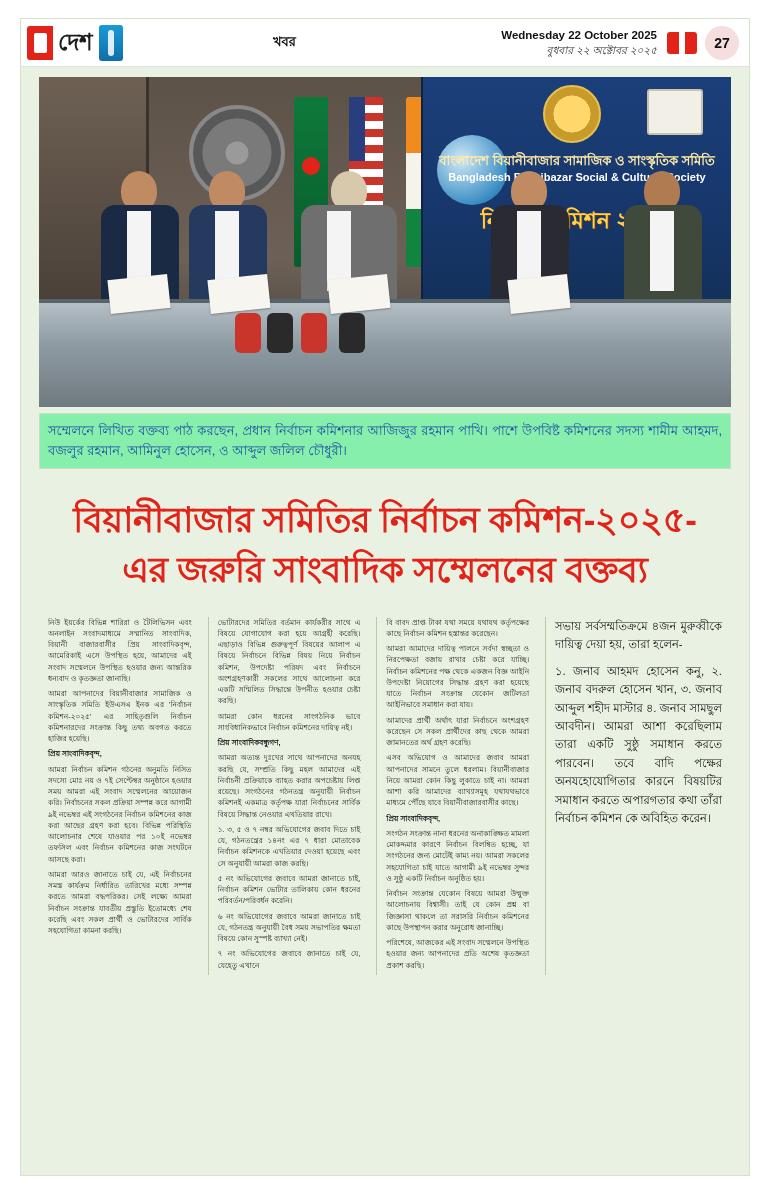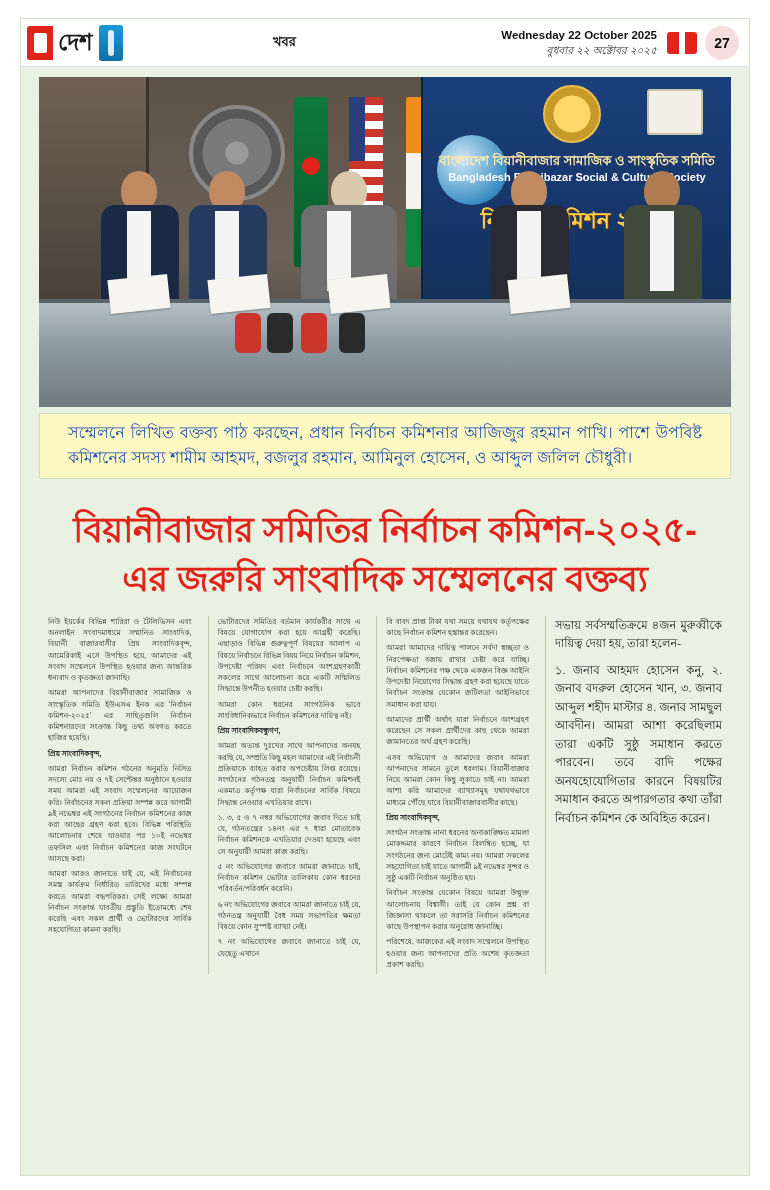--- a/index.html
+++ b/index.html
@@ -224,46 +224,45 @@
     position: absolute; bottom: 96px; width: 60px; height: 34px;
     background: #f7f5ef; transform: rotate(-6deg);
     box-shadow: 0 1px 2px rgba(0,0,0,.3);
   }
   .mic {
     position: absolute; bottom: 54px; width: 26px; height: 40px;
     border-radius: 6px;
   }
   .caption {
     margin: 6px 0 0 0;
-    background: #fef9c3;
+    background: #86efac;
     border: 1px solid #cfdcc4;
-    padding: 7px 28px;
+    padding: 7px 8px;
     color: #1f4fa8;
-    font-size: 16px;
+    font-size: 13px;
     line-height: 1.55;
     text-align: justify;
   }
 
   
   .headline {
     margin: 26px 34px 6px 34px;
     text-align: center;
     color: #e2231a;
     font-size: 35px;
     line-height: 1.42;
     font-weight: bold;
     letter-spacing: -0.2px;
   }
 
   
   .body-cols {
     display: flex;
-    margin: 12px 18px 0 18px;
+    margin: 22px 18px 0 18px;
     gap: 7px;
-    font-family: Liberation Serif, serif;
   }
   .col {
     font-size: 7.4px;
     line-height: 1.52;
     text-align: justify;
     color: #151515;
     padding: 0 9px;
   }
   .col.c1 { width: 172px; }
   .col.c2 { width: 172px; border-left: 1px solid #b9c9ab; }

